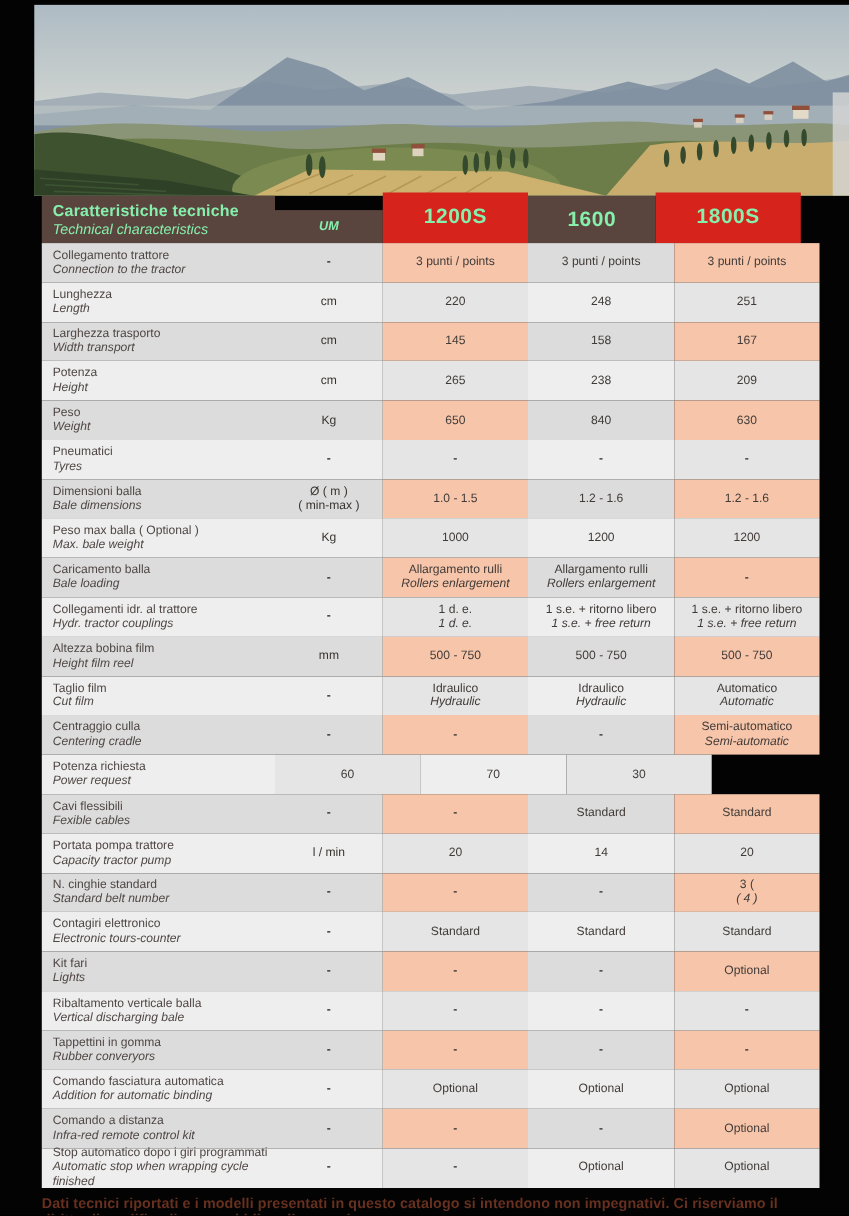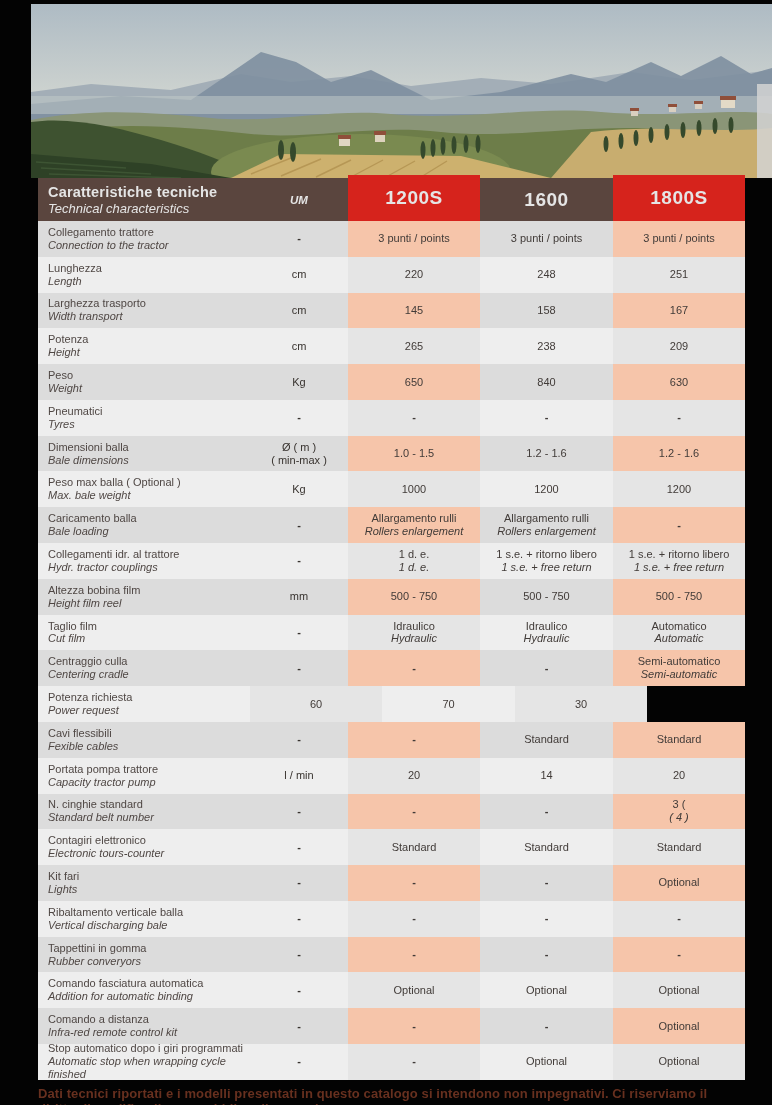--- a/index.html
+++ b/index.html
@@ -6,30 +6,30 @@
   .page{position:relative;width:772px;height:1105px;background:#030303;overflow:hidden;
         font-family:"Liberation Sans",sans-serif;}
 
   
   .photo{position:absolute;left:31px;top:4px;width:741px;height:174px;overflow:hidden;}
   .photo svg{display:block;}
 
   
   .spec-table{position:absolute;left:38px;top:178px;width:707px;}
   .thead{display:flex;align-items:flex-end;height:43px;}
-  .thead .hcell{display:flex;flex-direction:column;justify-content:center;color:#e5e5e5;}
+  .thead .hcell{display:flex;flex-direction:column;justify-content:center;color:#86efac;}
   .label-head{width:212px;height:43px;background:#5a453e;padding-left:10px;box-sizing:border-box;}
   .label-head .t1{font-size:14.5px;font-weight:bold;letter-spacing:.2px;}
   .label-head .t2{font-size:13px;font-style:italic;margin-top:1px;}
-  .um-head{width:98px;height:43px;background:#5a453e;align-items:center;justify-content:center;
+  .um-head{width:98px;height:30px;background:#5a453e;align-items:center;justify-content:center;
            font-size:11.5px;font-style:italic;font-weight:bold;}
   .model{width:132px;height:43px;align-items:center;justify-content:center;
          font-size:19px;font-weight:bold;letter-spacing:.5px;}
   .model-red{background:#d6231c;height:46px;margin-top:-3px;}
-  .model-brown{background:#5a453e;width:133px;}
+  .model-brown{background:#5a453e;width:116px;}
 
   .trow{display:flex;height:35.79px;}
   .cell{display:flex;flex-direction:column;justify-content:center;align-items:center;
         text-align:center;font-size:11px;color:#413b38;line-height:1.18;box-sizing:border-box;}
   .c-label{width:212px;align-items:flex-start;text-align:left;padding-left:10px;color:#4f4744;}
   .c-label .en{font-style:italic;}
   .c-um{width:98px;font-weight:normal;color:#38332f;}
   .c-v1{width:132px;}
   .c-v2{width:133px;}
   .c-v3{width:132px;}

